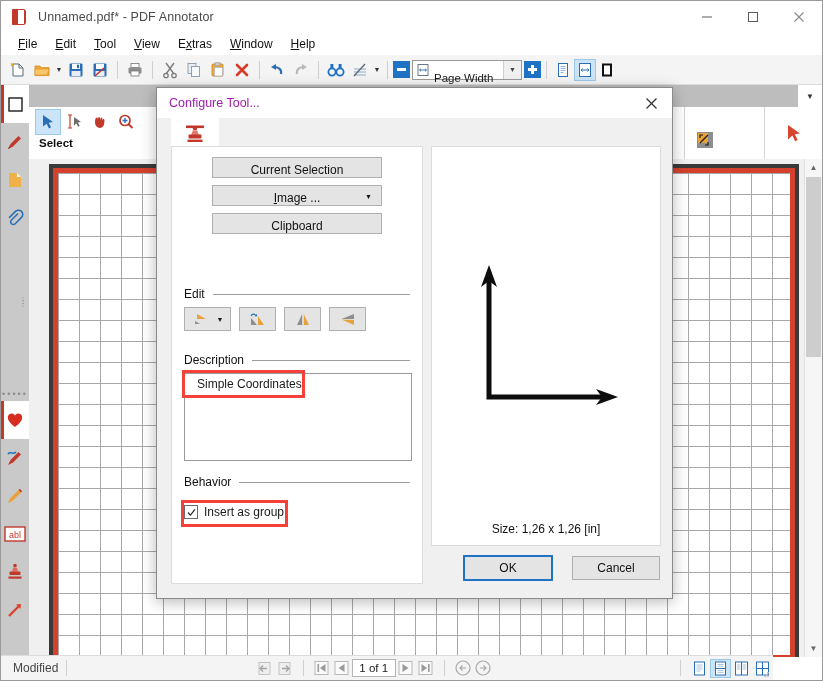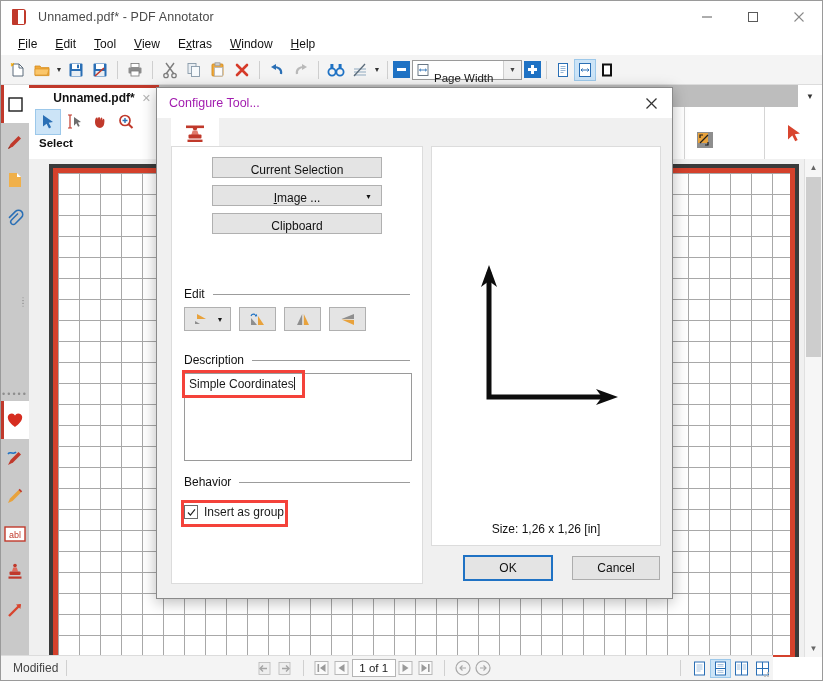--- a/index.html
+++ b/index.html
@@ -131,21 +131,21 @@
   .grouphdr{display:flex;align-items:center;font-size:12px;color:#111;margin:0 0 6px 0;}
   .grouphdr .line{flex:1;height:1px;background:#9c9c9c;margin-left:8px;}
   .dbtn{width:170px;height:21px;background:#e4e4e4;border:1px solid #b0b0b0;box-sizing:border-box;
         font-size:12px;display:flex;align-items:flex-end;justify-content:center;margin-bottom:7px;
         position:relative;color:#111;}
   .dbtn .ddc{position:absolute;right:9px;top:50%;transform:translateY(-50%);font-size:7px;}
   .editbtn{width:37px;height:24px;background:#e4e4e4;border:1px solid #b0b0b0;box-sizing:border-box;
            display:flex;align-items:center;justify-content:center;margin-right:8px;position:relative;}
   .editbtn.wide{width:47px;}
   .descbox{width:228px;height:88px;border:1px solid #9a9a9a;background:#ffffff;box-sizing:border-box;
-           font-size:12px;padding:3px 4px;position:relative;}
+           font-size:12px;padding:3px 12px;position:relative;}
   .caret{display:inline-block;width:1px;height:13px;background:#222;vertical-align:-2px;}
   .hl{position:absolute;border:3px solid #f4423a;box-sizing:border-box;pointer-events:none;}
   .chk{width:12px;height:12px;border:1px solid #6b6b6b;background:#fff;display:inline-flex;
        align-items:center;justify-content:center;margin-right:6px;vertical-align:-2px;}
   .sizelbl{position:absolute;left:0;right:0;bottom:9px;text-align:center;font-size:12px;color:#111;}
   .okbtn{position:absolute;left:307px;bottom:18px;width:88px;height:24px;background:#e4e4e4;
          border:1px solid #1f72c4;outline:1px solid #1f72c4;box-sizing:border-box;font-size:12px;
          display:flex;align-items:center;justify-content:center;color:#111;}
   .cancelbtn{position:absolute;left:415px;bottom:18px;width:88px;height:24px;background:#e4e4e4;
          border:1px solid #adadad;box-sizing:border-box;font-size:12px;
@@ -386,24 +386,20 @@
     </div>
     <div class="railitem">
       <svg width="20" height="20" viewBox="0 0 20 20">
         <path d="M4 16L15 5" stroke="#d8452f" stroke-width="2.4"></path>
         <path d="M16 4l-0.6 5-4.4-4.4z" fill="#d8452f"></path>
       </svg>
     </div>
   </div>
 
   <div class="tabstrip">
-    <div class="doctab">
-      <span class="t">Unnamed.pdf*</span>
-      <span class="x">✕</span>
-    </div>
     <div class="tabcaret">▼</div>
   </div>
 
   <div class="anntb">
     <div class="anngrp" style="left:0;width:165px;">
       <div class="annrow">
         <div class="abtn sel">
           <svg width="18" height="18" viewBox="0 0 18 18">
             <path d="M4 2l10 7-4.3.7 2.4 4.6-2.1 1.1-2.4-4.7L4 13.6z" fill="#2a6fb5"></path>
           </svg>

